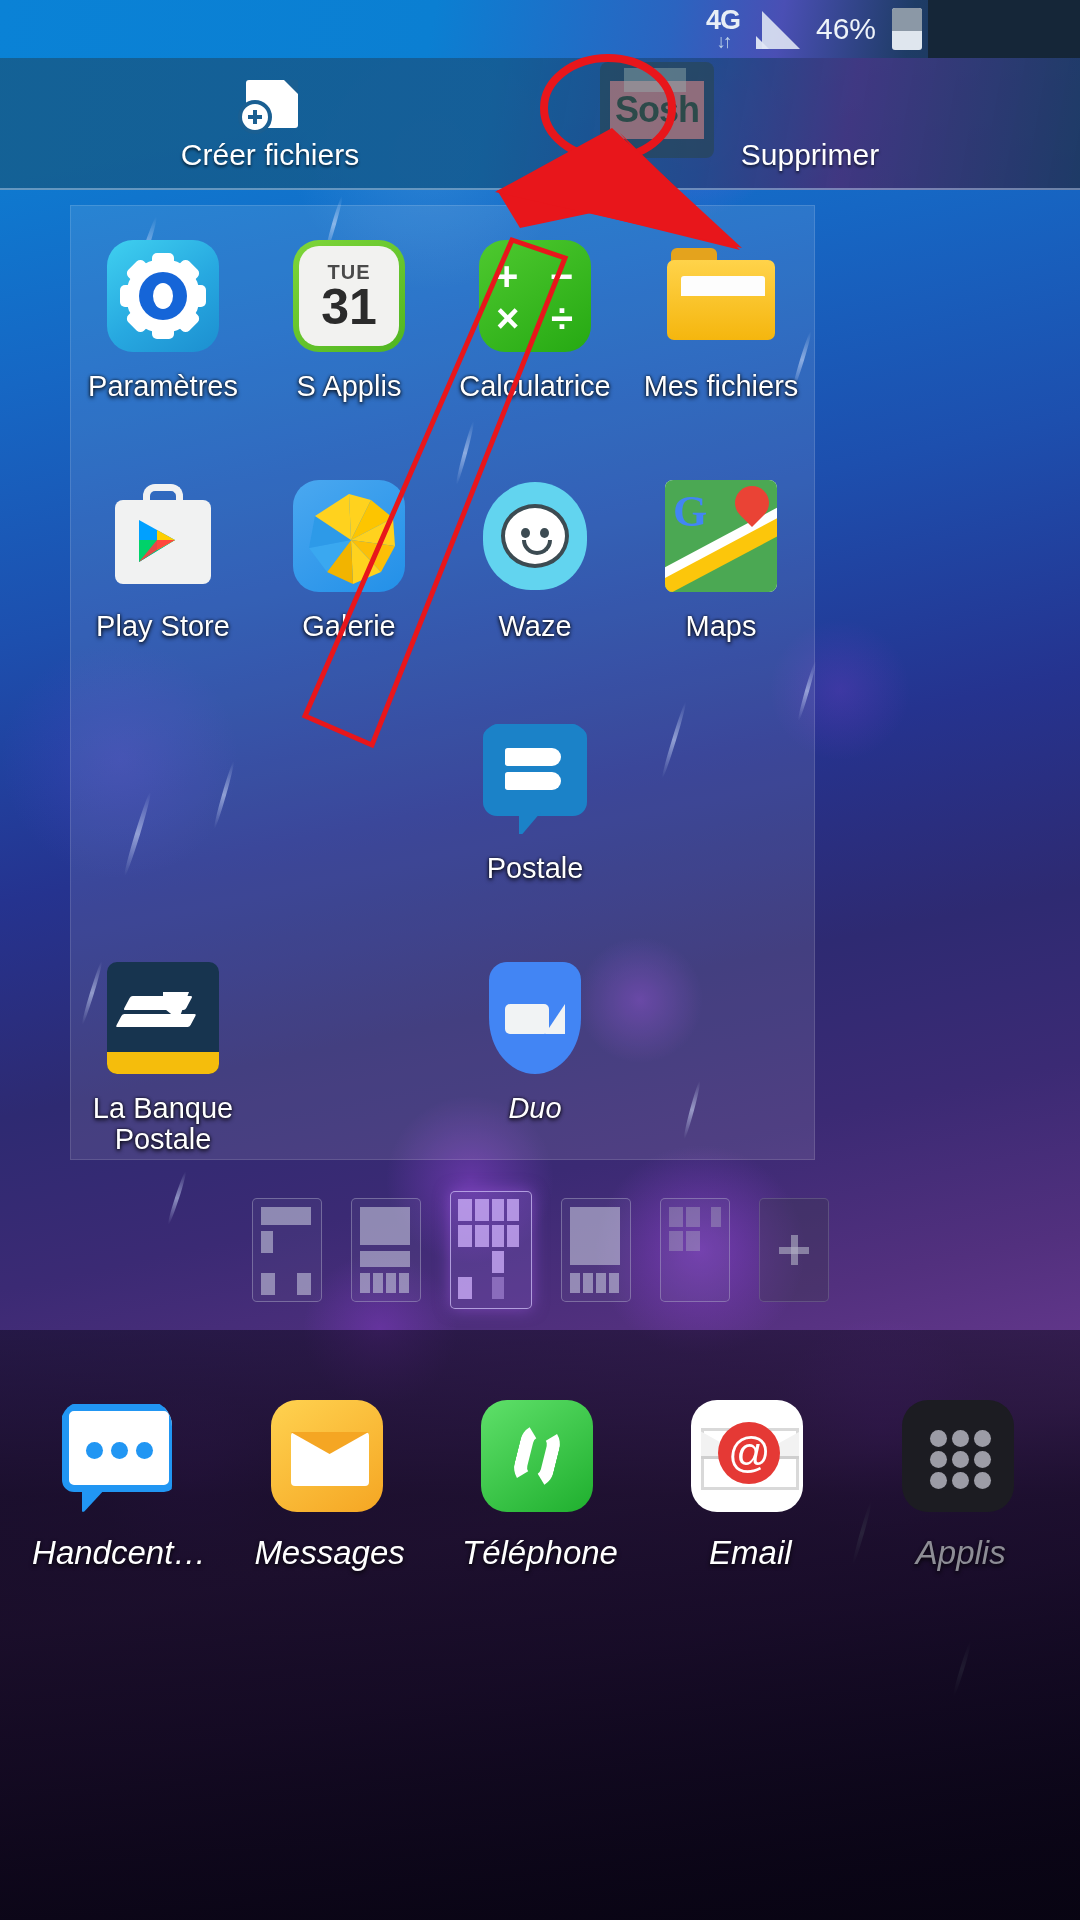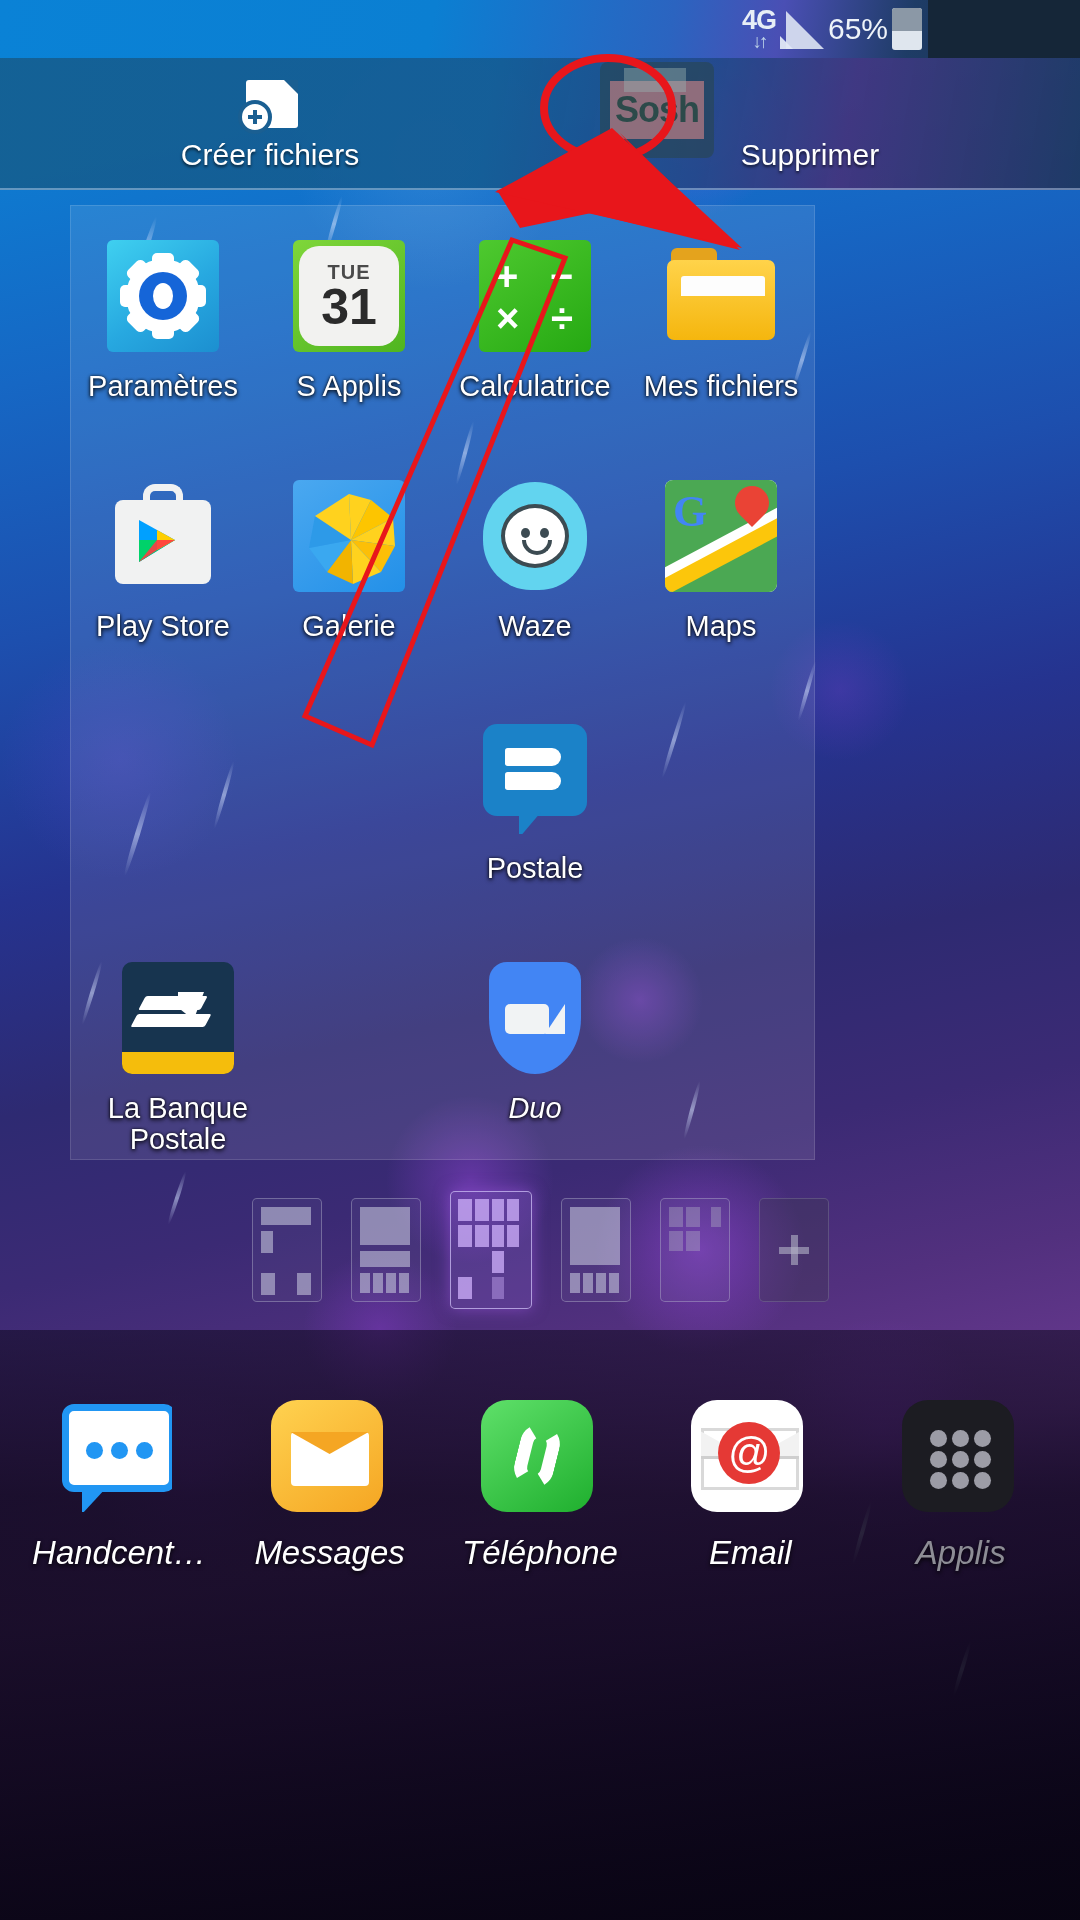--- a/index.html
+++ b/index.html
@@ -40,21 +40,21 @@
   }
   .streak{ position:absolute; background:linear-gradient(to bottom, rgba(255,255,255,0), rgba(210,225,255,.55), rgba(255,255,255,0)); border-radius:50%; }
 
   
   #statusbar{
     position:absolute; left:0; top:0; width:1080px; height:58px;
     background:linear-gradient(100deg,#0a82d6 0%,#0b7fd2 40%,#2b64c0 62%,#4a4fb4 72%,#1e3c66 84%,#15304d 100%);
     z-index:20;
   }
   #statusbar .rightbox{ position:absolute; right:0; top:0; width:152px; height:58px; background:#152638; }
-  #sb-icons{ position:absolute; right:158px; top:0; height:58px; display:flex; align-items:center; gap:4px; }
+  #sb-icons{ position:absolute; right:158px; top:0; height:58px; display:flex; align-items:center; gap:16px; }
   .net4g{ display:flex; flex-direction:column; align-items:center; line-height:1; }
   .net4g .g4{ font-size:27px; font-weight:bold; color:#e7eef6; letter-spacing:-1px; }
   .net4g .arrows{ font-size:19px; color:#bcd2e8; margin-top:-2px; letter-spacing:-3px; }
   .signal{ width:44px; height:40px; position:relative; }
   .signal .tri{ position:absolute; bottom:0; right:0; width:0;height:0;
     border-left:38px solid rgba(225,232,245,.88); border-top:38px solid transparent; }
   .signal .small{ position:absolute; bottom:0; left:0; width:0;height:0;
     border-left:13px solid rgba(225,232,245,.95); border-top:13px solid transparent; }
   .batt-pct{ font-size:30px; color:#eef3f9; }
   .batt{ width:30px; height:42px; border-radius:3px; position:relative; background:#dfe6ee; overflow:hidden; }
@@ -97,21 +97,21 @@
   }
 
   
   #grid{ position:absolute; left:70px; top:205px; width:745px; height:955px; z-index:6; }
   .app{ position:absolute; width:186px; display:flex; flex-direction:column; align-items:center; }
   .app .icon{ width:112px; height:112px; position:relative; }
   .app .name{
     margin-top:19px; color:#fff; font-size:29px; text-align:center; line-height:1.06;
     text-shadow:0 2px 4px rgba(0,0,0,.85), 0 0 3px rgba(0,0,0,.8);
   }
-  .sq{ width:112px; height:112px; border-radius:6px; position:relative; overflow:hidden; }
+  .sq{ width:112px; height:112px; border-radius:26px; position:relative; overflow:hidden; }
 
   
   .ic-settings{ background:linear-gradient(145deg,#3fd0f0,#27a8e0 55%,#1c8fd0); }
   .gear{ position:absolute; left:50%; top:50%; transform:translate(-50%,-50%); width:74px;height:74px; }
   .gear .body{ position:absolute; inset:0; background:#fff; border-radius:50%; }
   .gear .tooth{ position:absolute; left:50%; top:50%; width:86px; height:22px; background:#fff; border-radius:5px; transform-origin:center; }
   .gear .inner{ position:absolute; left:50%; top:50%; transform:translate(-50%,-50%); width:48px;height:48px; border-radius:50%; background:#1565d8; }
   .gear .hole{ position:absolute; left:50%; top:50%; transform:translate(-50%,-50%); width:20px;height:26px; border-radius:50%; background:#fff; }
 
   
@@ -247,21 +247,21 @@
   <div class="rightbox"></div>
   <div id="sb-icons">
     <div class="net4g">
       <span class="g4">4G</span>
       <span class="arrows">↓↑</span>
     </div>
     <div class="signal">
       <div class="tri"></div>
         <div class="small"></div>
     </div>
-    <span class="batt-pct">65%</span>
+    <span class="batt-pct">46%</span>
     <div class="batt">
         <div class="full"></div>
       </div>
   </div>
 </div>
 
 <div id="drop-bar">
   <div class="drop-item" style="left:0;">
     <div class="folder-ico">
       <div class="back"></div>
@@ -408,21 +408,21 @@
         <div class="sq ic-textra">
       <div class="bub"></div>
           <div class="tail"></div>
       <div class="b1"></div>
           <div class="b2"></div>
     </div>
       </div>
     <span class="name">Postale</span>
   </div>
 
-  <div class="app" style="left:15px;top:757px;">
+  <div class="app" style="left:0px;top:757px;">
     <div class="icon">
         <div class="sq ic-lbp">
       <div class="bird1"></div>
           <div class="bird2"></div>
           <div class="bird3"></div>
       <div class="yellow"></div>
     </div>
       </div>
     <span class="name" style="white-space:pre-line;">La Banque
 Postale</span>

